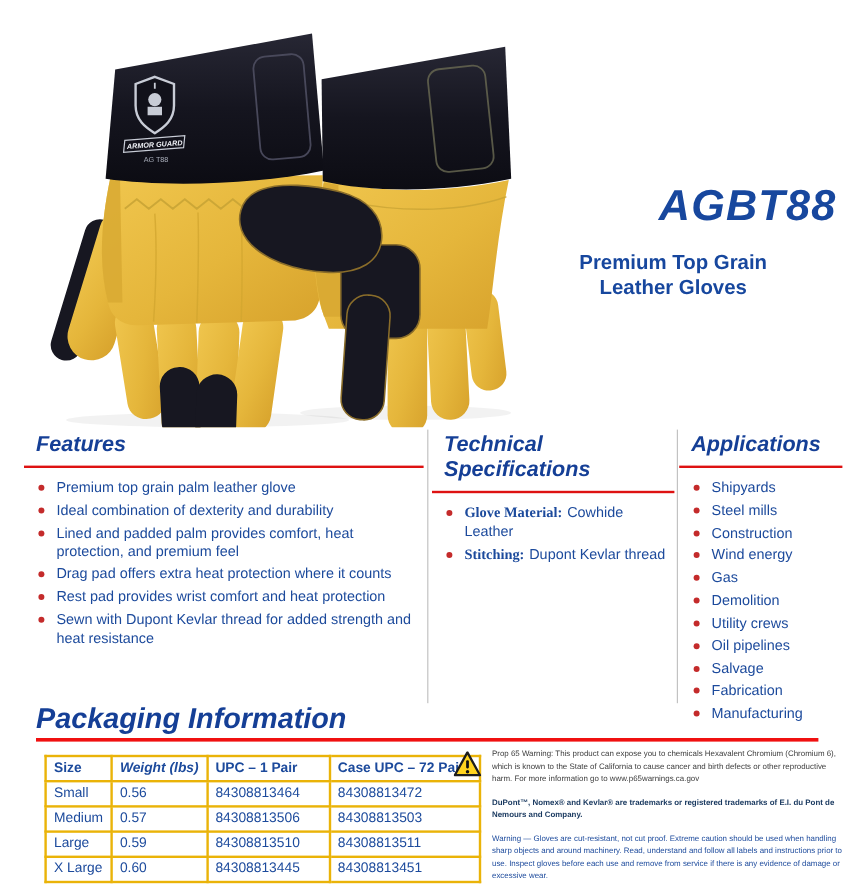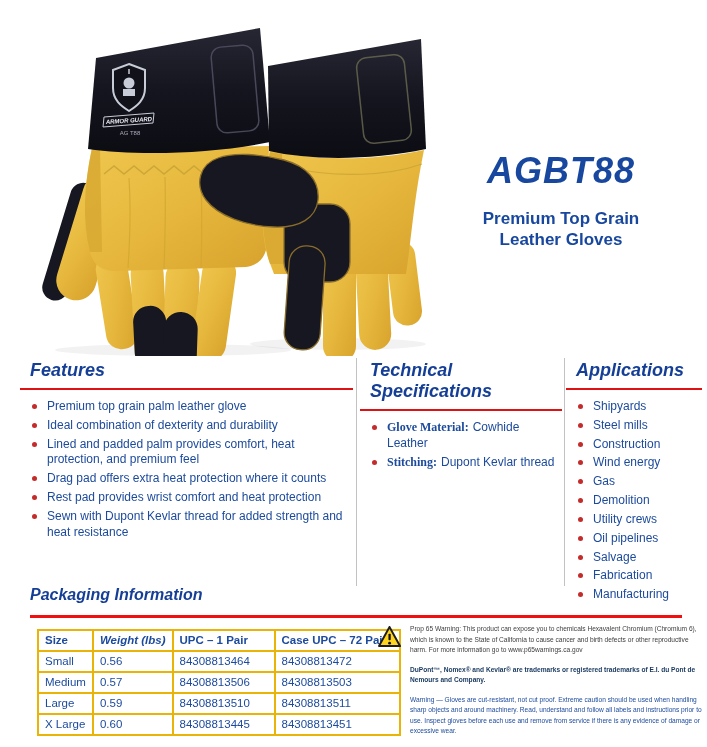--- a/index.html
+++ b/index.html
@@ -4,21 +4,21 @@
 <style>
   html,body{margin:0;padding:0;background:#fff;}
   .page{
     position:relative; width:707px; height:747px; background:#ffffff;
     font-family:"Liberation Sans", sans-serif; overflow:hidden;
   }
   
   .hero{position:absolute;left:8px;top:6px;width:430px;height:350px;}
   
   .title-block{position:absolute;left:425px;top:150px;width:272px;text-align:center;}
-  .model{font-size:36px;font-weight:bold;font-style:italic;color:#17479E;letter-spacing:1px;}
+  .model{font-size:36px;font-weight:bold;font-style:italic;color:#17479E;letter-spacing:1px;text-align:right;}
   .subtitle{margin-top:16px;font-size:17px;font-weight:bold;color:#17479E;line-height:21px;}
   
   .col{position:absolute;top:358px;}
   .col-head{font-size:18px;font-weight:bold;font-style:italic;color:#153F96;
     padding:2px 0 7px 10px;border-bottom:2.5px solid #DE1212;margin:0 0 9px 0;}
   .vdiv{position:absolute;top:358px;width:1px;height:228px;background:#c2c2c2;}
   .vdiv1{left:356px;} .vdiv2{left:564px;}
   .col-features{left:20px;width:333px;}
   .col-tech{left:360px;width:202px;}
   .col-apps{left:566px;width:136px;}
@@ -26,21 +26,21 @@
   ul.blist li{
     position:relative;padding-left:17px;margin-bottom:3px;
     font-size:12px;line-height:1.32;color:#1C4A9C;
   }
   ul.blist li::before{
     content:"";position:absolute;left:2px;top:5px;width:5px;height:5px;
     border-radius:50%;background:#C42B2B;
   }
   .spec-label{font-weight:bold;margin-right:4px;font-family:Liberation Serif, serif;}
   
-  .pack-head{position:absolute;left:30px;top:586px;font-size:16px;font-weight:bold;
+  .pack-head{position:absolute;left:30px;top:586px;font-size:24px;font-weight:bold;
     font-style:italic;color:#153F96;margin:0;}
   .pack-rule{position:absolute;left:30px;top:615px;width:652px;height:2.5px;background:#F01010;}
   
   table.pack{position:absolute;left:37px;top:629px;border-collapse:collapse;
     font-size:11.5px;color:#1C4A9C;}
   table.pack th,table.pack td{border:2px solid #eab308;padding:3px 6px 4px 6px;text-align:left;
     white-space:nowrap;}
   table.pack th{font-weight:bold;}
   .cw0{width:36px;} .cw1{width:60px;font-style:italic;} .cw2{width:88px;} .cw3{width:92px;}
   

